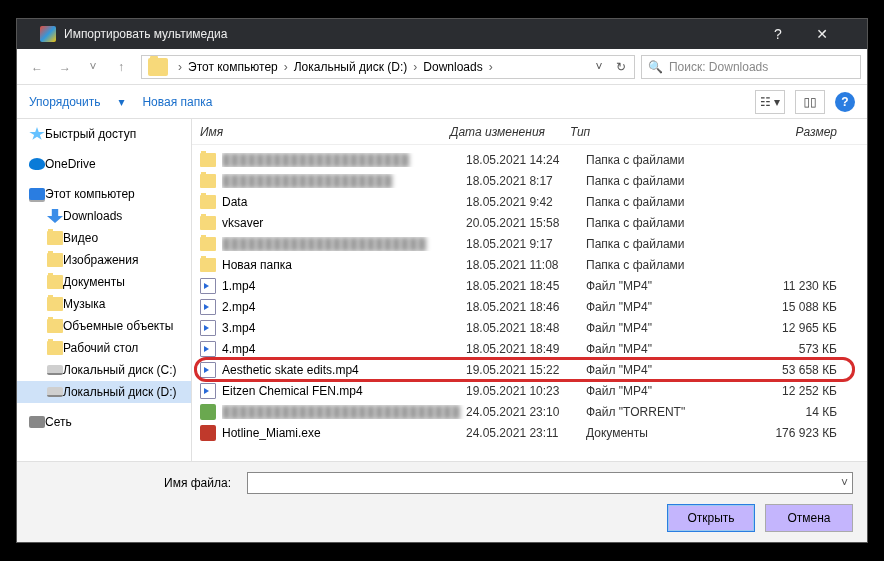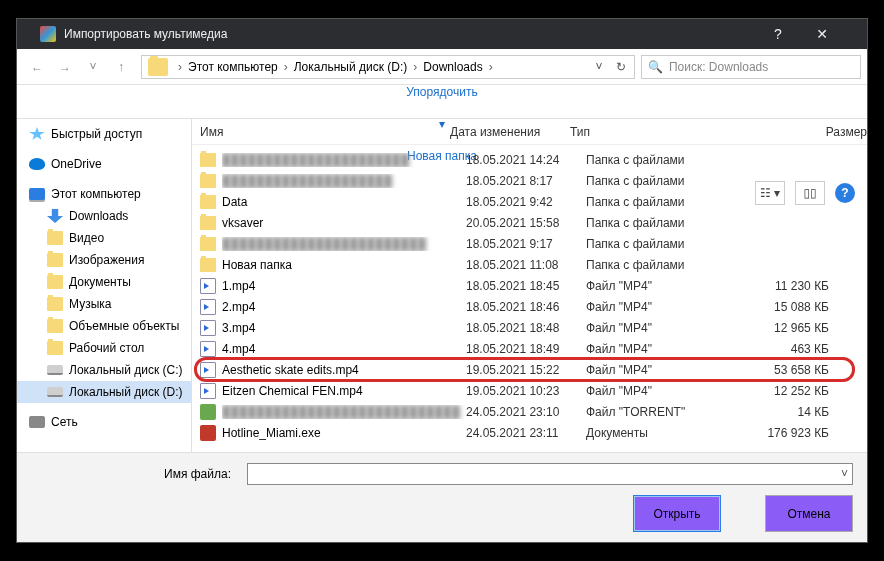--- a/index.html
+++ b/index.html
@@ -12,67 +12,67 @@
   .tb-btn span { font-size: 14px; }
   .navbar { height: 36px; display: flex; align-items: center; padding: 0 6px; border-bottom: 1px solid #e0e0e0; background: #fff; }
   .nav-btn { width: 28px; height: 28px; display: flex; align-items: center; justify-content: center; color: #888; }
   .breadcrumb { flex: 1; height: 24px; border: 1px solid #ccc; display: flex; align-items: center; padding: 0 2px; margin: 0 6px; background: #fff; overflow: hidden; }
   .bc-icon { width: 20px; height: 18px; background: #f7d97a; border-radius: 2px; margin: 0 4px; position: relative; }
   .bc-icon::before { content: ""; position: absolute; top: -2px; left: 2px; width: 8px; height: 3px; background: #f7d97a; border-radius: 1px 1px 0 0; }
   .bc-sep { color: #666; padding: 0 6px; }
   .bc-end { flex: 1; }
   .bc-refresh, .bc-drop { width: 22px; display: flex; align-items: center; justify-content: center; color: #555; }
   .searchbox { width: 220px; height: 24px; border: 1px solid #ccc; display: flex; align-items: center; padding: 0 6px; color: #888; }
-  .toolbar { height: 34px; display: flex; align-items: center; padding: 0 12px; border-bottom: 1px solid #e0e0e0; background: #fff; gap: 18px; flex-direction: column; }
+  .toolbar { height: 34px; display: flex; align-items: center; padding: 0 12px; border-bottom: 1px solid #e0e0e0; background: #fff; gap: 18px; }
   .tl-link { color: #1a6fcb; cursor: default; }
   .tl-right { margin-left: auto; display: flex; align-items: center; gap: 10px; }
   .view-btn { width: 30px; height: 24px; border: 1px solid #ccc; display: flex; align-items: center; justify-content: center; color: #444; }
   .help-btn { width: 20px; height: 20px; border-radius: 50%; background: #2a7de1; color: #fff; display: flex; align-items: center; justify-content: center; font-weight: bold; }
   .body { flex: 1; display: flex; overflow: hidden; }
   .sidebar { width: 175px; border-right: 1px solid #e0e0e0; padding: 4px 0; overflow: hidden; }
-  .sb-item { height: 22px; display: flex; align-items: center; padding-left: 12px; gap: 6px; white-space: nowrap; overflow: hidden; }
+  .sb-item { height: 22px; display: flex; align-items: center; padding-left: 12px; white-space: nowrap; overflow: hidden; }
   .sb-item.sub { padding-left: 30px; }
   .sb-item.active { background: #cfe2f8; }
   .sb-icon { width: 16px; height: 14px; flex-shrink: 0; display: inline-block; }
   .ic-star { background: #66c2ff; clip-path: polygon(50% 0,61% 35%,98% 35%,68% 57%,79% 91%,50% 70%,21% 91%,32% 57%,2% 35%,39% 35%); }
   .ic-cloud { background: #0a7bd8; border-radius: 50% 50% 40% 40%; height: 12px; }
   .ic-pc { background: #2a7de1; border-radius: 2px; height: 12px; box-shadow: 0 2px 0 0 #aaa; }
   .ic-down { background: #3b8de8; height: 14px; clip-path: polygon(30% 0,70% 0,70% 50%,100% 50%,50% 100%,0 50%,30% 50%); }
   .ic-folder { background: #f7d97a; border-radius: 1px; position: relative; }
   .ic-folder::before { content: ""; position: absolute; top: -2px; left: 1px; width: 5px; height: 2px; background: #f7d97a; }
   .ic-drive { background: #cfcfcf; border-radius: 2px; height: 10px; border-bottom: 2px solid #888; }
   .ic-net { background: #888; height: 12px; border-radius: 2px; }
   .filearea { flex: 1; overflow: auto; }
-  .columns { display: flex; height: 26px; align-items: center; border-bottom: 1px solid #eee; color: #333; padding-left: 8px; }
+  .columns { display: flex; height: 26px; align-items: center; border-bottom: 1px solid #eee; color: #333; padding-left: 8px; font-style: italic; }
   .col-name { width: 250px; }
   .col-date { width: 120px; }
   .col-type { width: 140px; }
-  .col-size { flex: 1; text-align: right; }
+  .col-size { flex: 1; text-align: right; padding-right: 30px; }
   .row { display: flex; height: 21px; align-items: center; padding-left: 8px; }
   .row-icon { width: 16px; height: 14px; margin-right: 6px; flex-shrink: 0; }
   .ic-mp4 { background: #fff; border: 1px solid #88a; border-radius: 1px; position: relative; height: 16px; }
   .ic-mp4::after { content: ""; position: absolute; left: 3px; top: 4px; border-left: 5px solid #2a6ad8; border-top: 3px solid transparent; border-bottom: 3px solid transparent; }
   .ic-zip { background: #f5e49a; border: 1px solid #cba; height: 16px; }
   .ic-torrent { background: #6aa84f; border-radius: 2px; height: 16px; }
   .ic-exe { background: #c0392b; border-radius: 2px; height: 16px; }
   .r-name { width: 244px; white-space: nowrap; overflow: hidden; text-overflow: ellipsis; }
   .r-date { width: 120px; color: #333; }
   .r-type { width: 140px; color: #333; white-space: nowrap; overflow: hidden; text-overflow: ellipsis; }
-  .r-size { flex: 1; text-align: right; padding-right: 38px; color: #333; }
+  .r-size { flex: 1; text-align: right; padding-right: 30px; color: #333; }
   .blur { color: transparent; text-shadow: 0 0 5px #999; }
   .highlight { position: relative; }
   .highlight::after { content: ""; position: absolute; left: 2px; right: 12px; top: -2px; bottom: -2px; border: 3px solid #d62c2c; border-radius: 12px; pointer-events: none; }
   .spacer { height: 4px; }
   .footer { border-top: 1px solid #e0e0e0; padding: 10px 14px; display: flex; flex-direction: column; gap: 10px; background: #f3f3f3; }
   .fn-row { display: flex; align-items: center; gap: 16px; }
   .fn-label { width: 200px; text-align: right; }
   .fn-input { flex: 1; height: 22px; border: 1px solid #888; background: #fff; padding: 0 4px; display: flex; align-items: center; justify-content: flex-end; }
   .fn-input::after { content: "˅"; color: #555; }
   .btns { display: flex; justify-content: flex-end; gap: 10px; }
-  .btn { width: 88px; height: 37px; border: 1px solid #aaa; background: #8b5cf6; display: flex; align-items: center; justify-content: center; margin-left: 34px; }
+  .btn { width: 88px; height: 28px; border: 1px solid #aaa; background: #c4b5fd; display: flex; align-items: center; justify-content: center; }
   .btn.primary { border: 1px solid #2a7de1; box-shadow: inset 0 0 0 1px #9cc8f0; }
 </style>
 </head>
 <body>
 
 <div class="window">
   <div class="titlebar">
     <div class="title-icon"></div>
     <div class="title-text">Импортировать мультимедиа</div>
     <div class="tb-btn">
@@ -246,21 +246,21 @@
             <div class="r-name">3.mp4</div>
             <div class="r-date">18.05.2021 18:48</div>
             <div class="r-type">Файл "MP4"</div>
             <div class="r-size">12 965 КБ</div>
           </div>
           <div class="row">
             <span class="row-icon ic-mp4"></span>
             <div class="r-name">4.mp4</div>
             <div class="r-date">18.05.2021 18:49</div>
             <div class="r-type">Файл "MP4"</div>
-            <div class="r-size">463 КБ</div>
+            <div class="r-size">573 КБ</div>
           </div>
           <div class="row highlight">
             <span class="row-icon ic-mp4"></span>
             <div class="r-name">Aesthetic skate edits.mp4</div>
             <div class="r-date">19.05.2021 15:22</div>
             <div class="r-type">Файл "MP4"</div>
             <div class="r-size">53 658 КБ</div>
           </div>
           <div class="row">
             <span class="row-icon ic-mp4"></span>

